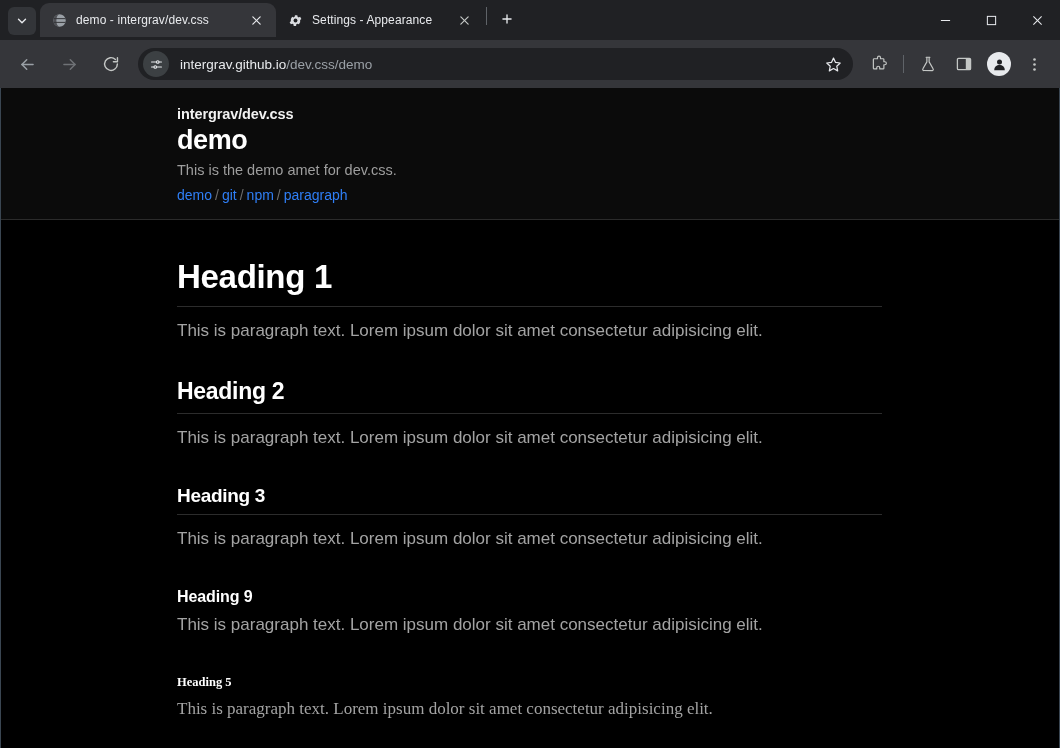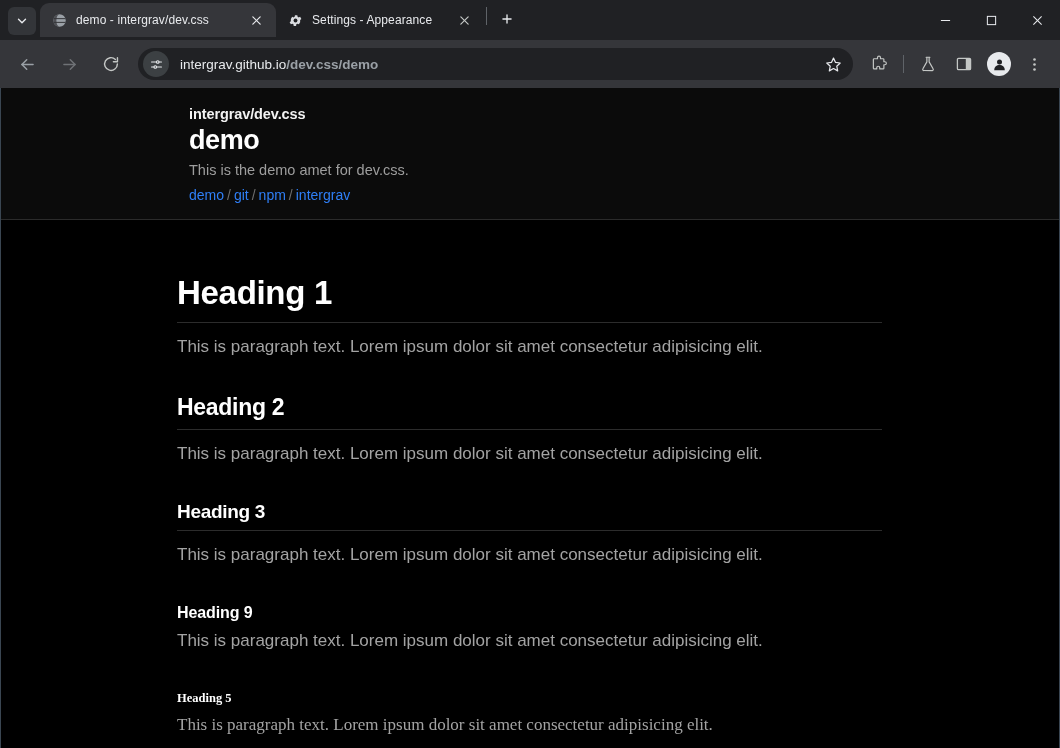--- a/index.html
+++ b/index.html
@@ -184,21 +184,21 @@
   }
 
   .url {
     font-size: 13.5px;
     color: #e8eaed;
     margin-left: 11px;
     white-space: nowrap;
     overflow: hidden;
     flex: 1 1 auto;
   }
-  .url .dim { color: #9aa0a6; font-weight: bold; }
+  .url .dim { color: #9aa0a6; }
 
   .star-btn {
     width: 28px;
     height: 28px;
     border-radius: 50%;
     display: flex;
     align-items: center;
     justify-content: center;
     flex: none;
     margin-right: 2px;
@@ -241,21 +241,21 @@
     background: #000000;
     position: relative;
     overflow: hidden;
     border-left: 1px solid #3a4652;
     border-right: 1px solid #3a4652;
   }
 
   .page-header {
     background: #0b0b0b;
     border-bottom: 1px solid #2b2b2b;
-    padding: 18px 0 16px 12px;
+    padding: 18px 0 16px 0;
   }
 
   .container {
     width: 705px;
     margin-left: 176px;
   }
 
   .repo-name {
     font-size: 14.5px;
     font-weight: bold;
@@ -308,21 +308,21 @@
   h4.d { font-size: 16px; letter-spacing: -0.1px; }
   h5.d { font-size: 12.5px; letter-spacing: 0; }
   h6.d { font-size: 10.5px; letter-spacing: 0; }
 
   p.d {
     font-size: 17px;
     color: #a3a3a3;
     margin-top: 14px;
   }
 
-  .sec-1 { margin-top: 16px; }
+  .sec-1 { margin-top: 0; }
   .sec-2 { margin-top: 37px; }
   .sec-3 { margin-top: 37px; }
   .sec-4 { margin-top: 39px; }
   .sec-5 { margin-top: 40px; font-family: Liberation Serif, serif; }
   .sec-6 { margin-top: 42px; }
   .sec-4 p.d, .sec-5 p.d, .sec-6 p.d { margin-top: 9px; }
 </style>
 </head>
 <body>
 
@@ -485,21 +485,21 @@
   </div>
 
   <div class="viewport">
 
     <div class="page-header">
       <div class="container">
         <div class="repo-name">intergrav/dev.css</div>
         <div class="page-title">demo</div>
         <div class="page-desc">This is the demo amet for dev.css.</div>
         <div class="navlinks">
-          <a href="#">demo</a><span class="sep">/</span><a href="#">git</a><span class="sep">/</span><a href="#">npm</a><span class="sep">/</span><a href="#">intergrav</a>
+          <a href="#">demo</a><span class="sep">/</span><a href="#">git</a><span class="sep">/</span><a href="#">npm</a><span class="sep">/</span><a href="#">paragraph</a>
         </div>
       </div>
     </div>
 
     <div class="content">
       <div class="container">
 
         <section class="h-block sec-1">
           <h1 class="d">Heading 1</h1>
           <p class="d">This is paragraph text. Lorem ipsum dolor sit amet consectetur adipisicing elit.</p>

